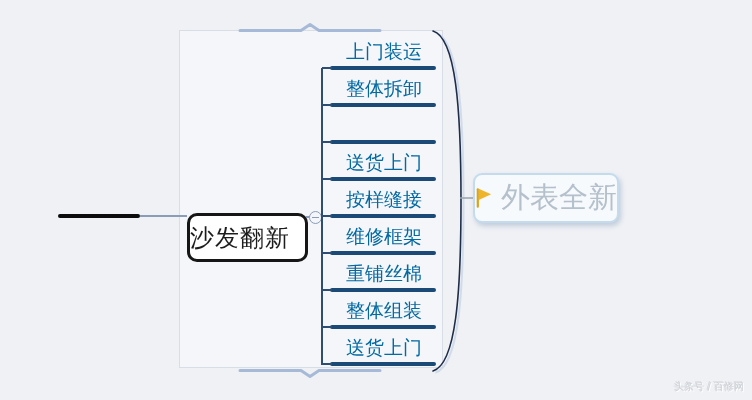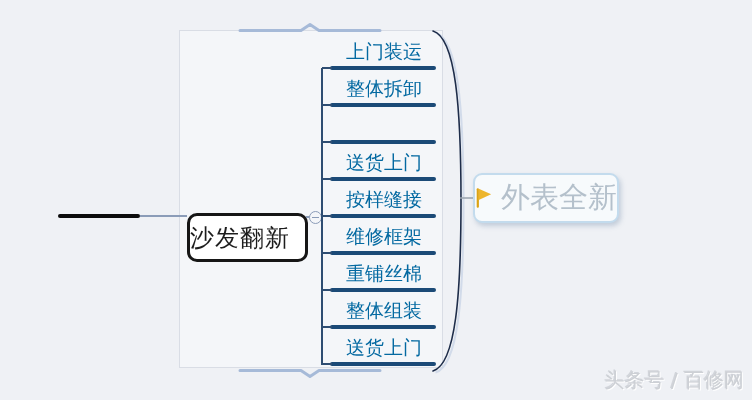--- a/index.html
+++ b/index.html
@@ -66,21 +66,21 @@
     background:#f7fafc;border:2px solid #c3dbed;border-radius:9px;
     box-sizing:border-box;display:flex;align-items:center;justify-content:center;gap:9px;
     box-shadow:2px 3px 5px rgba(110,135,165,.35);
   }
   .summary-label{font-size:29px;color:#b4c0cb;white-space:nowrap;}
 
   
   .watermark{
     position:absolute;right:8px;bottom:6px;
     font-family:"DejaVu Sans","Liberation Sans",sans-serif;
-    font-size:20px;color:#cdd0d5;
+    font-size:10px;color:#cdd0d5;
     text-shadow:1px 1px 0 rgba(255,255,255,.95), -1px -1px 0 rgba(168,172,180,.4);
   }
 </style>
 </head>
 <body>
 
 <div id="canvas">
 
   <div class="boundary"></div>
 

